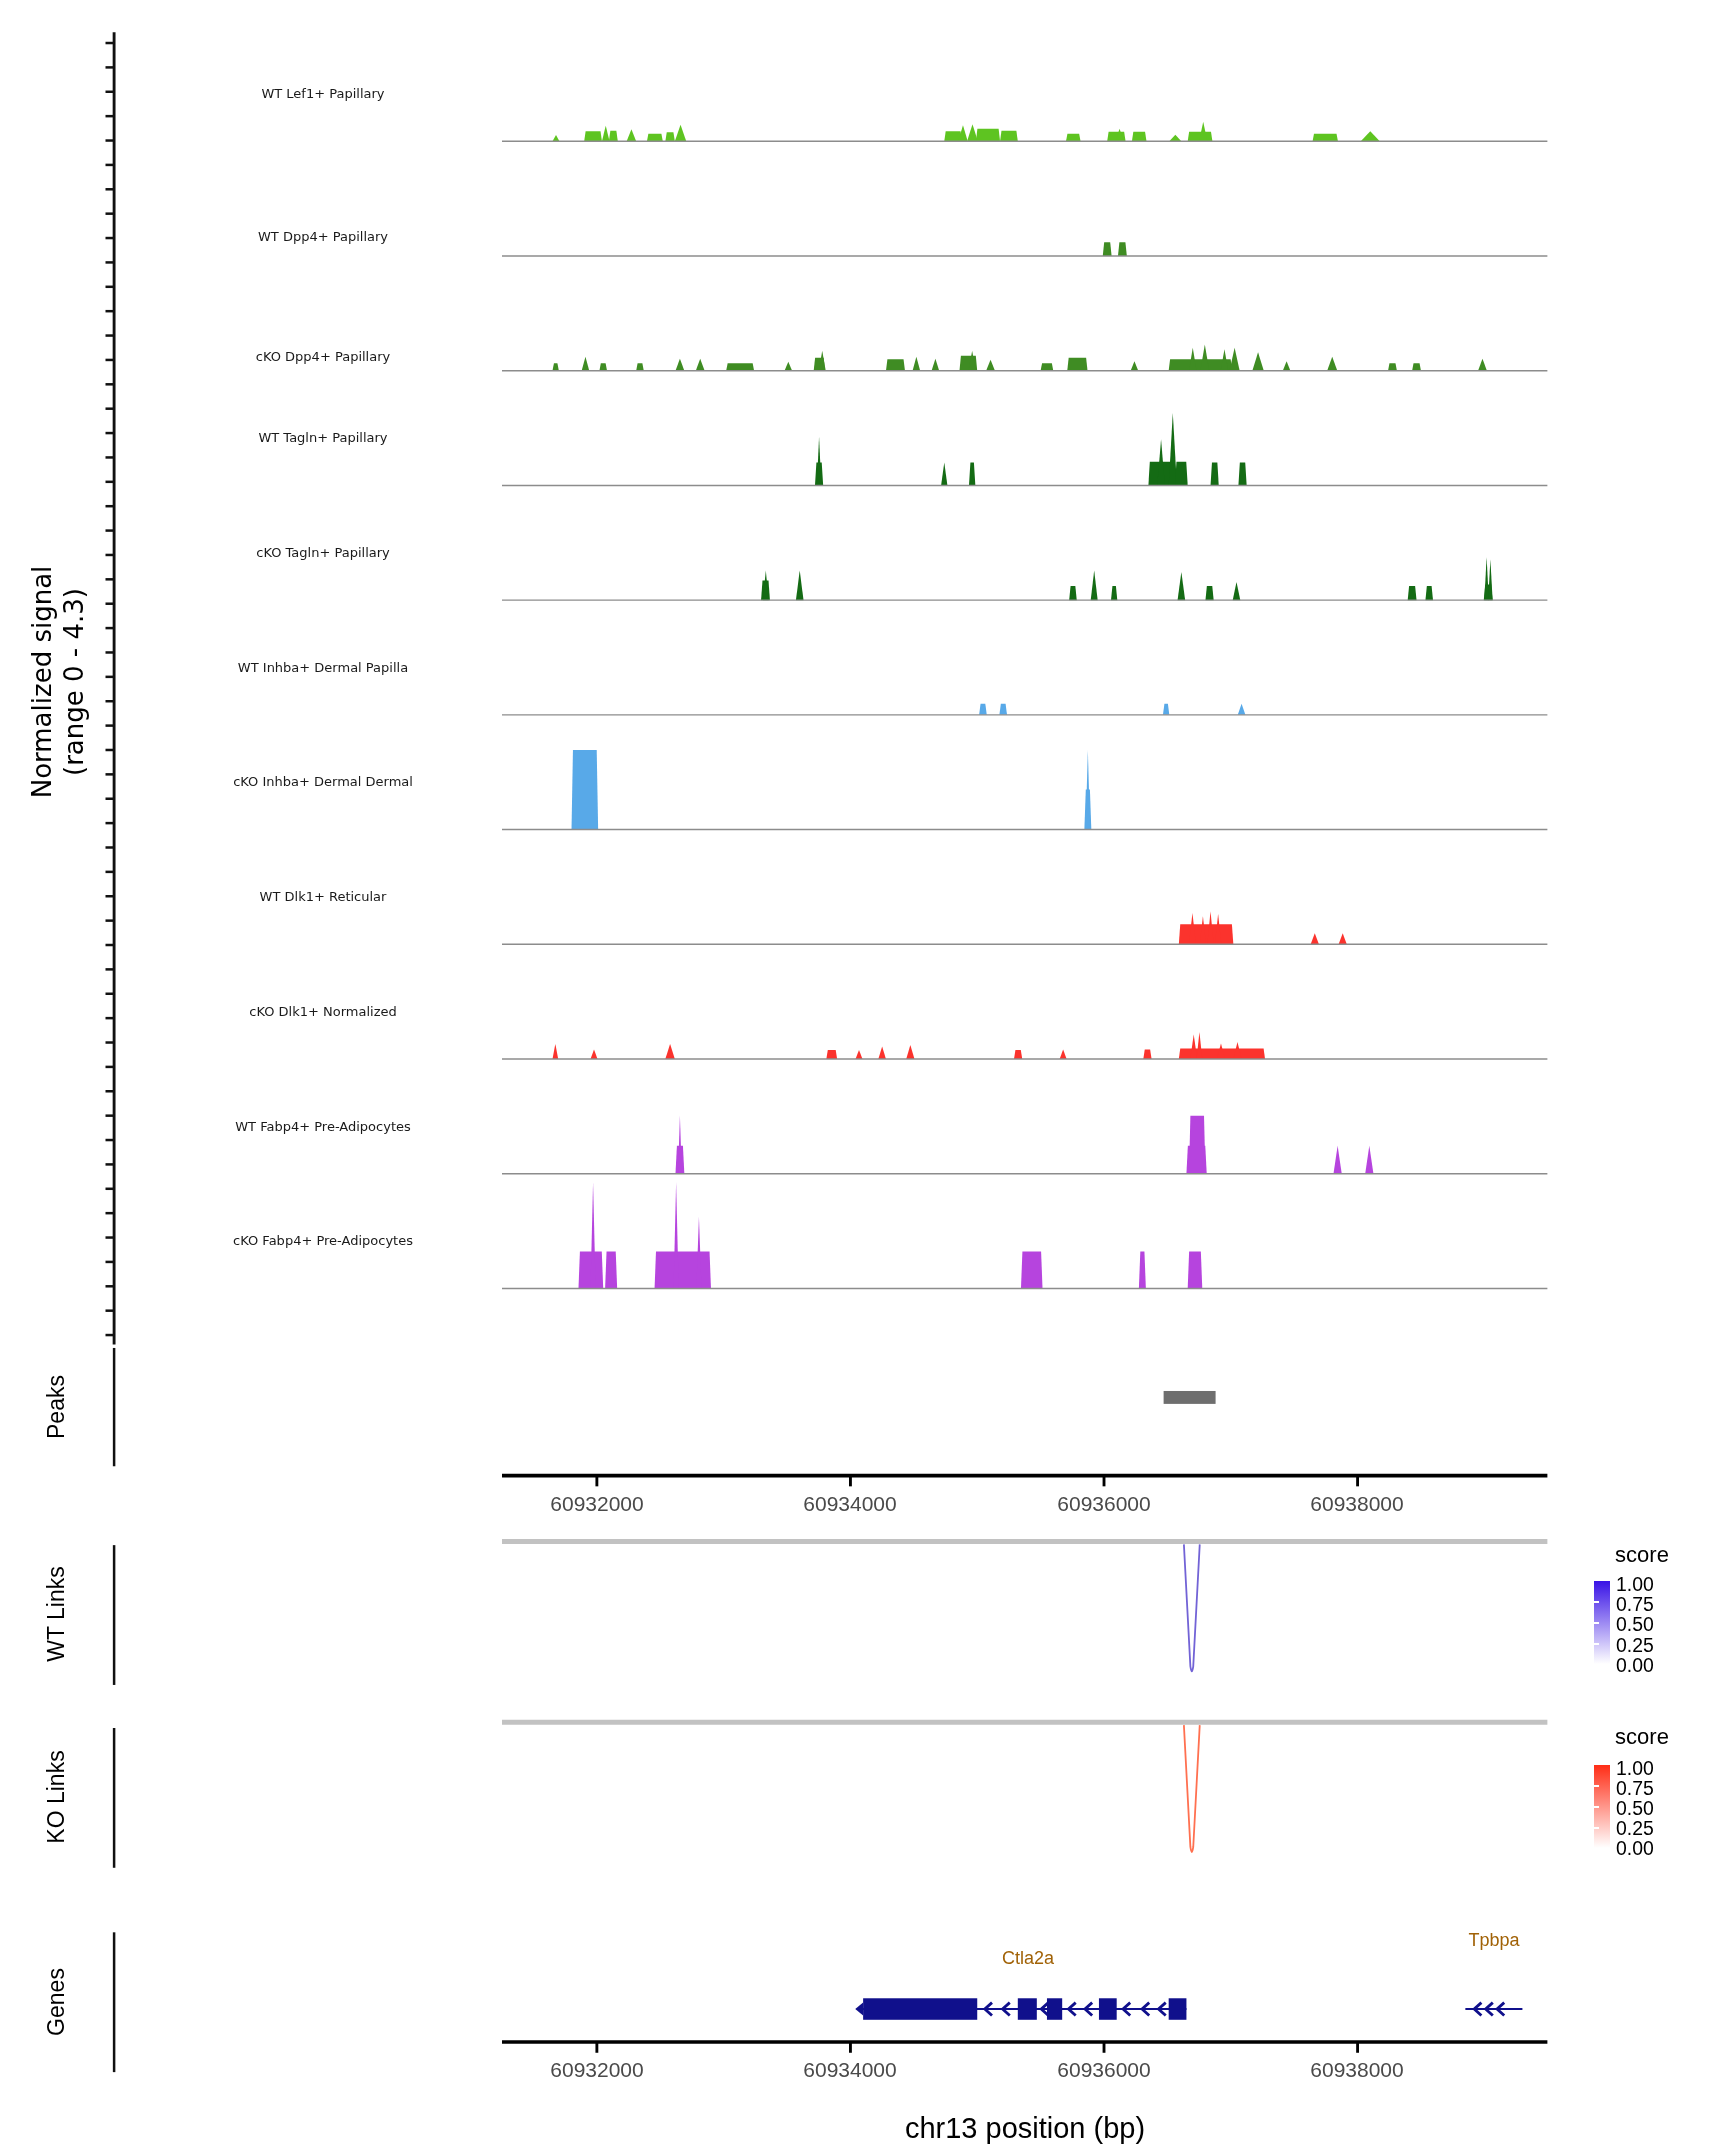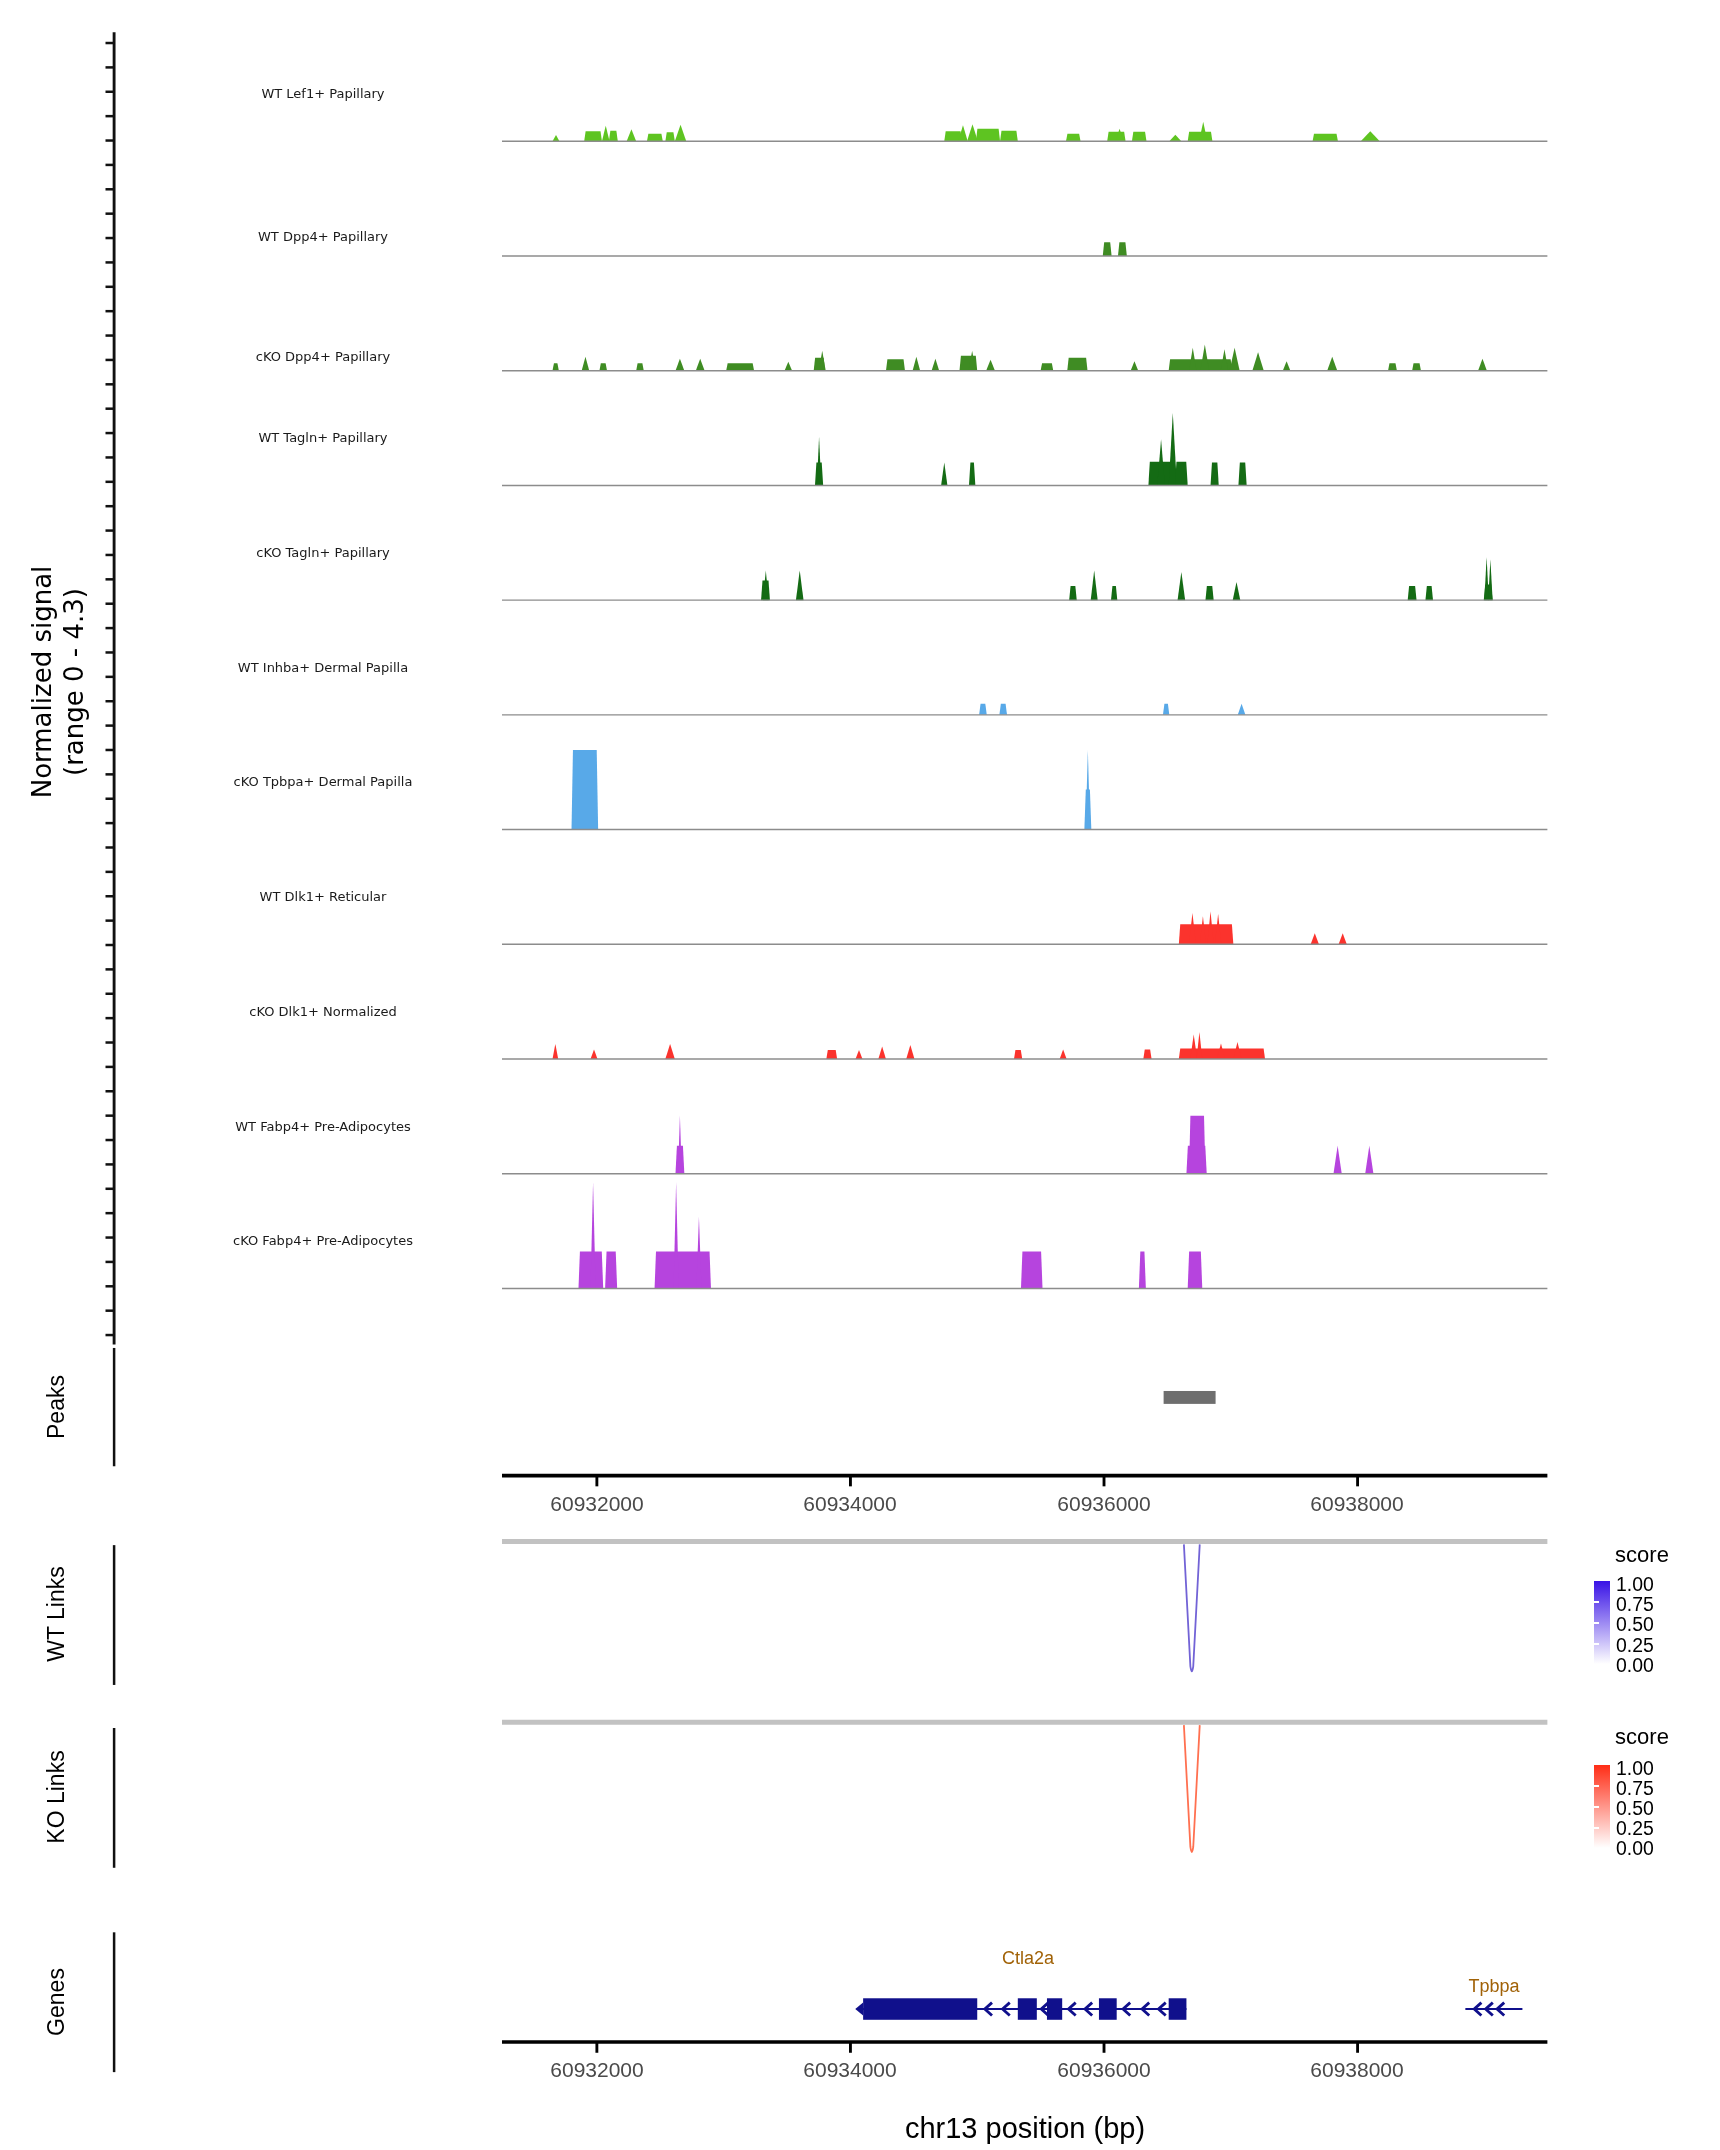--- a/index.html
+++ b/index.html
@@ -319,36 +319,36 @@
       </div>
   </div>
 
   <div id="track-labels">
       <div class="lbl track-label" style="left: 323px; top: 93px;">WT Lef1+ Papillary</div>
       <div class="lbl track-label" style="left: 323px; top: 208px; margin-top: 28px;">WT Dpp4+ Papillary</div>
       <div class="lbl track-label" style="left: 323px; top: 323px; margin-top: 33px;">cKO Dpp4+ Papillary</div>
       <div class="lbl track-label" style="left: 323px; top: 437px;">WT Tagln+ Papillary</div>
       <div class="lbl track-label" style="left: 323px; top: 552px; text-align: center;">cKO Tagln+ Papillary</div>
       <div class="lbl track-label" style="left: 323px; top: 667px;">WT Inhba+ Dermal Papilla</div>
-      <div class="lbl track-label" style="left: 323px; top: 781px;">cKO Tpbpa+ Dermal Papilla</div>
+      <div class="lbl track-label" style="left: 323px; top: 781px;">cKO Inhba+ Dermal Dermal</div>
       <div class="lbl track-label" style="left: 323px; top: 896px;">WT Dlk1+ Reticular</div>
       <div class="lbl track-label" style="left: 323px; top: 1011px;">cKO Dlk1+ Normalized</div>
       <div class="lbl track-label" style="left: 323px; top: 1126px;">WT Fabp4+ Pre-Adipocytes</div>
       <div class="lbl track-label" style="left: 323px; top: 1240px;">cKO Fabp4+ Pre-Adipocytes</div>
     </div>
   <div id="tick-labels">
       <div class="lbl tick-label" style="left: 597px; top: 1504px;">60932000</div>
       <div class="lbl tick-label" style="left: 850px; top: 1504px;">60934000</div>
       <div class="lbl tick-label" style="left: 1104px; top: 1504px;">60936000</div>
       <div class="lbl tick-label" style="left: 1357px; top: 1504px;">60938000</div>
       <div class="lbl tick-label" style="left: 597px; top: 2070px;">60932000</div>
       <div class="lbl tick-label" style="left: 850px; top: 2070px;">60934000</div>
       <div class="lbl tick-label" style="left: 1104px; top: 2070px;">60936000</div>
       <div class="lbl tick-label" style="left: 1357px; top: 2070px;">60938000</div>
     </div>
   <div id="gene-labels">
       <div class="lbl gene-label" style="left: 1028px; top: 1958px;">Ctla2a</div>
-      <div class="lbl gene-label" style="left: 1494px; top: 1986px; text-align: right;">Tpbpa</div>
+      <div class="lbl gene-label" style="left: 1494px; top: 1940px; text-align: right;">Tpbpa</div>
     </div>
 
   <div class="lbl xlab" style="left:1025px;top:2102px;margin-top:26px;">chr13 position (bp)</div>
 </div>
 
 
 </body></html>

